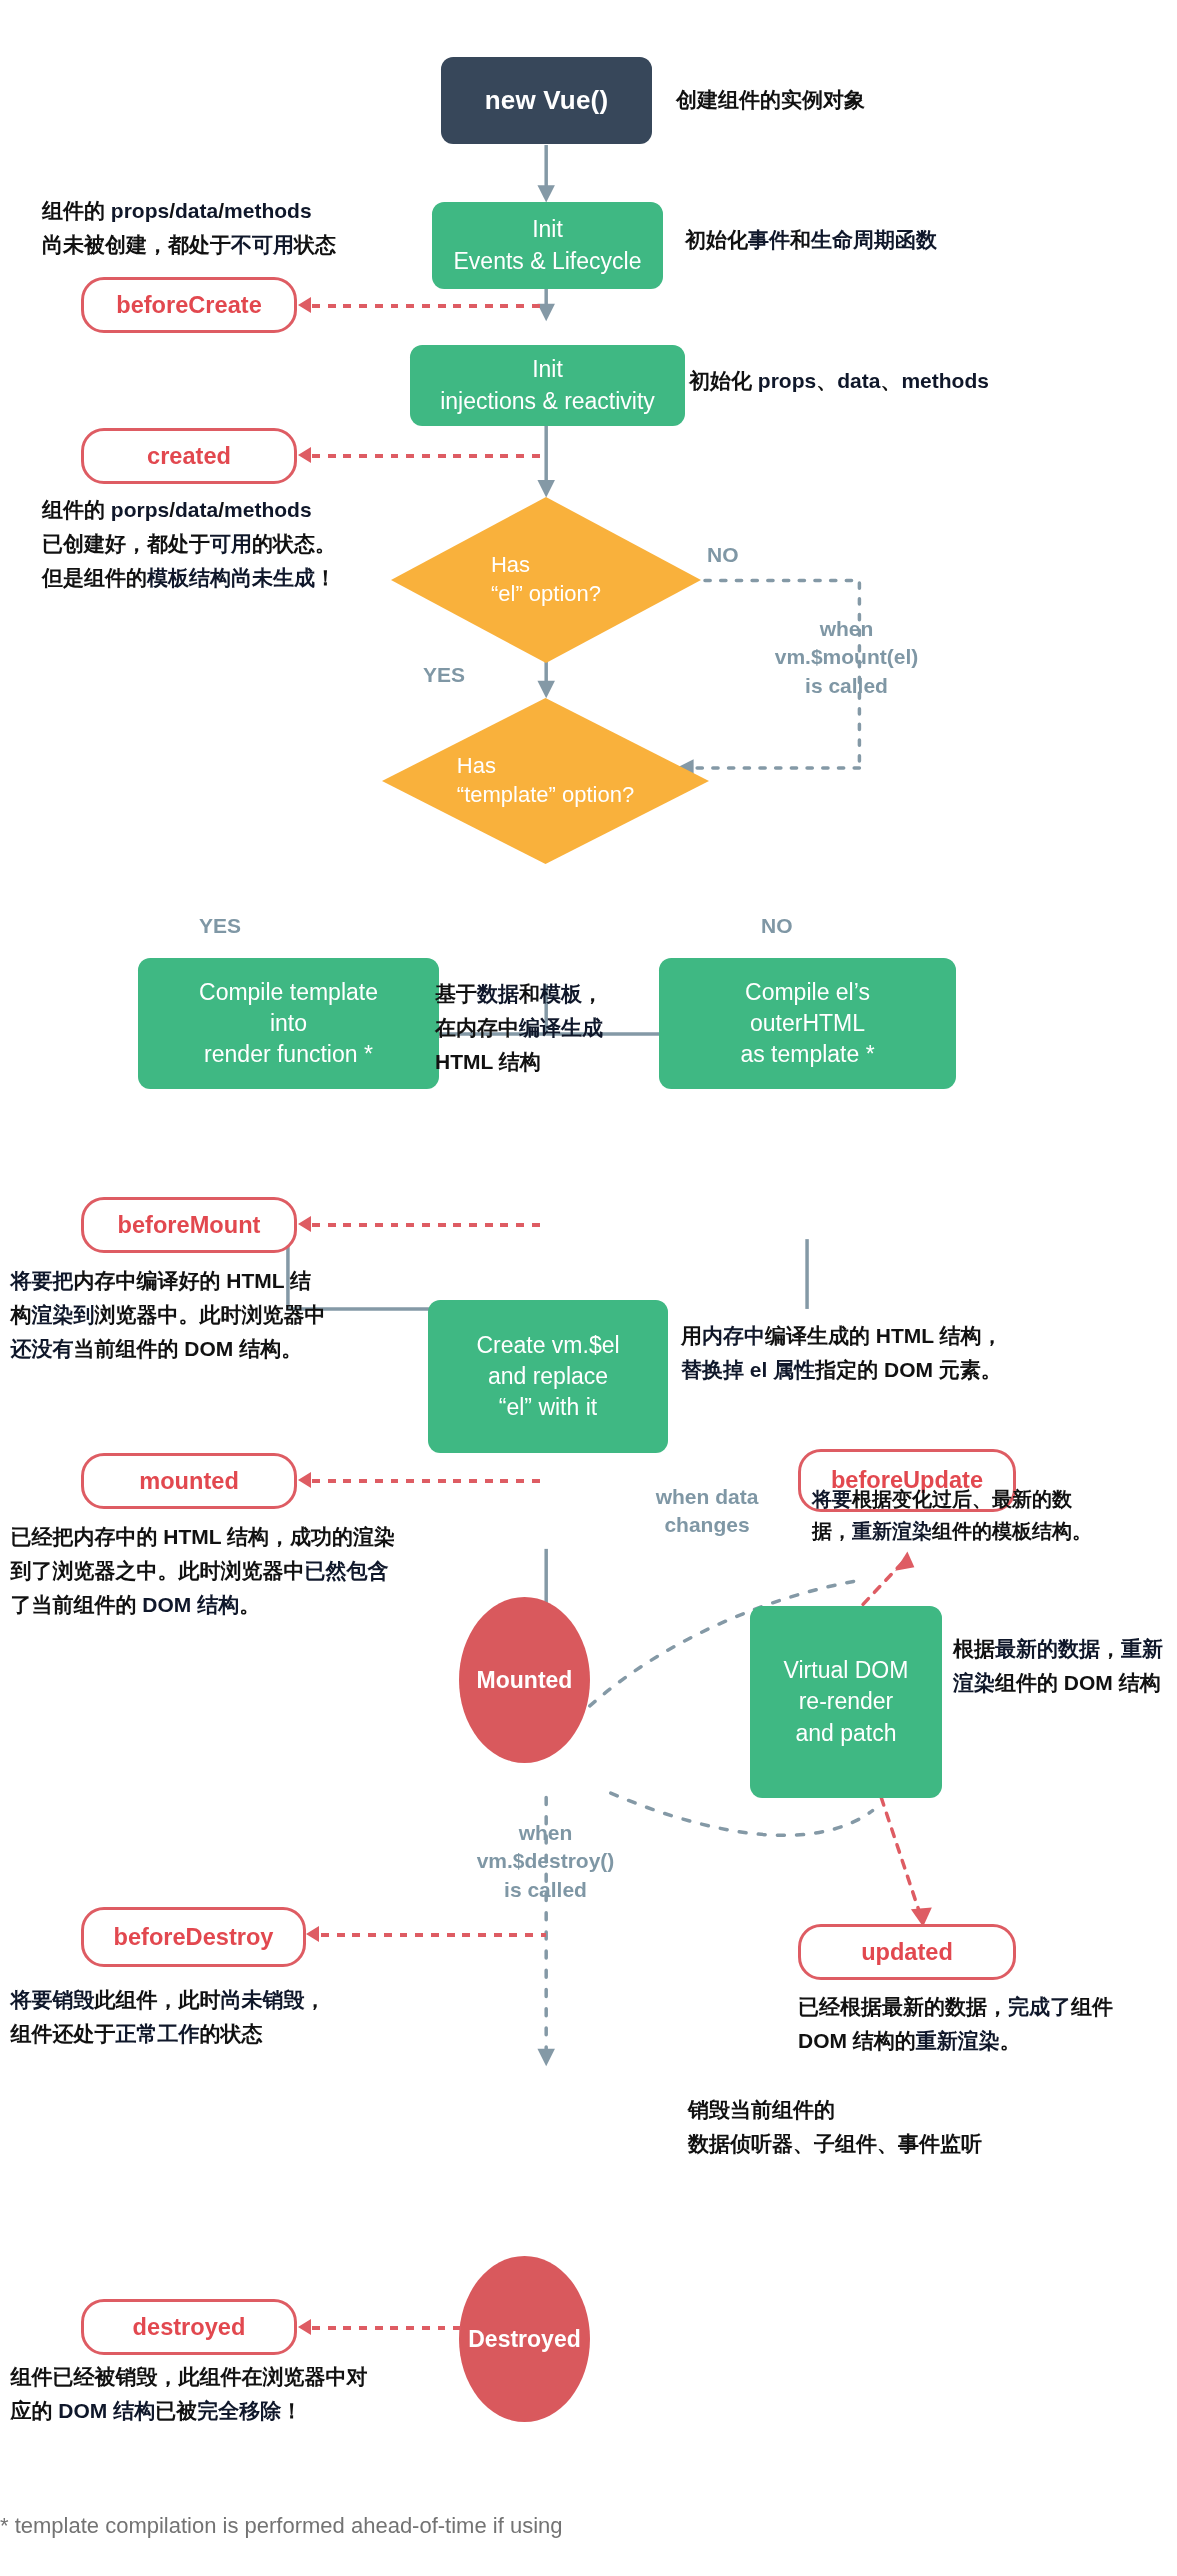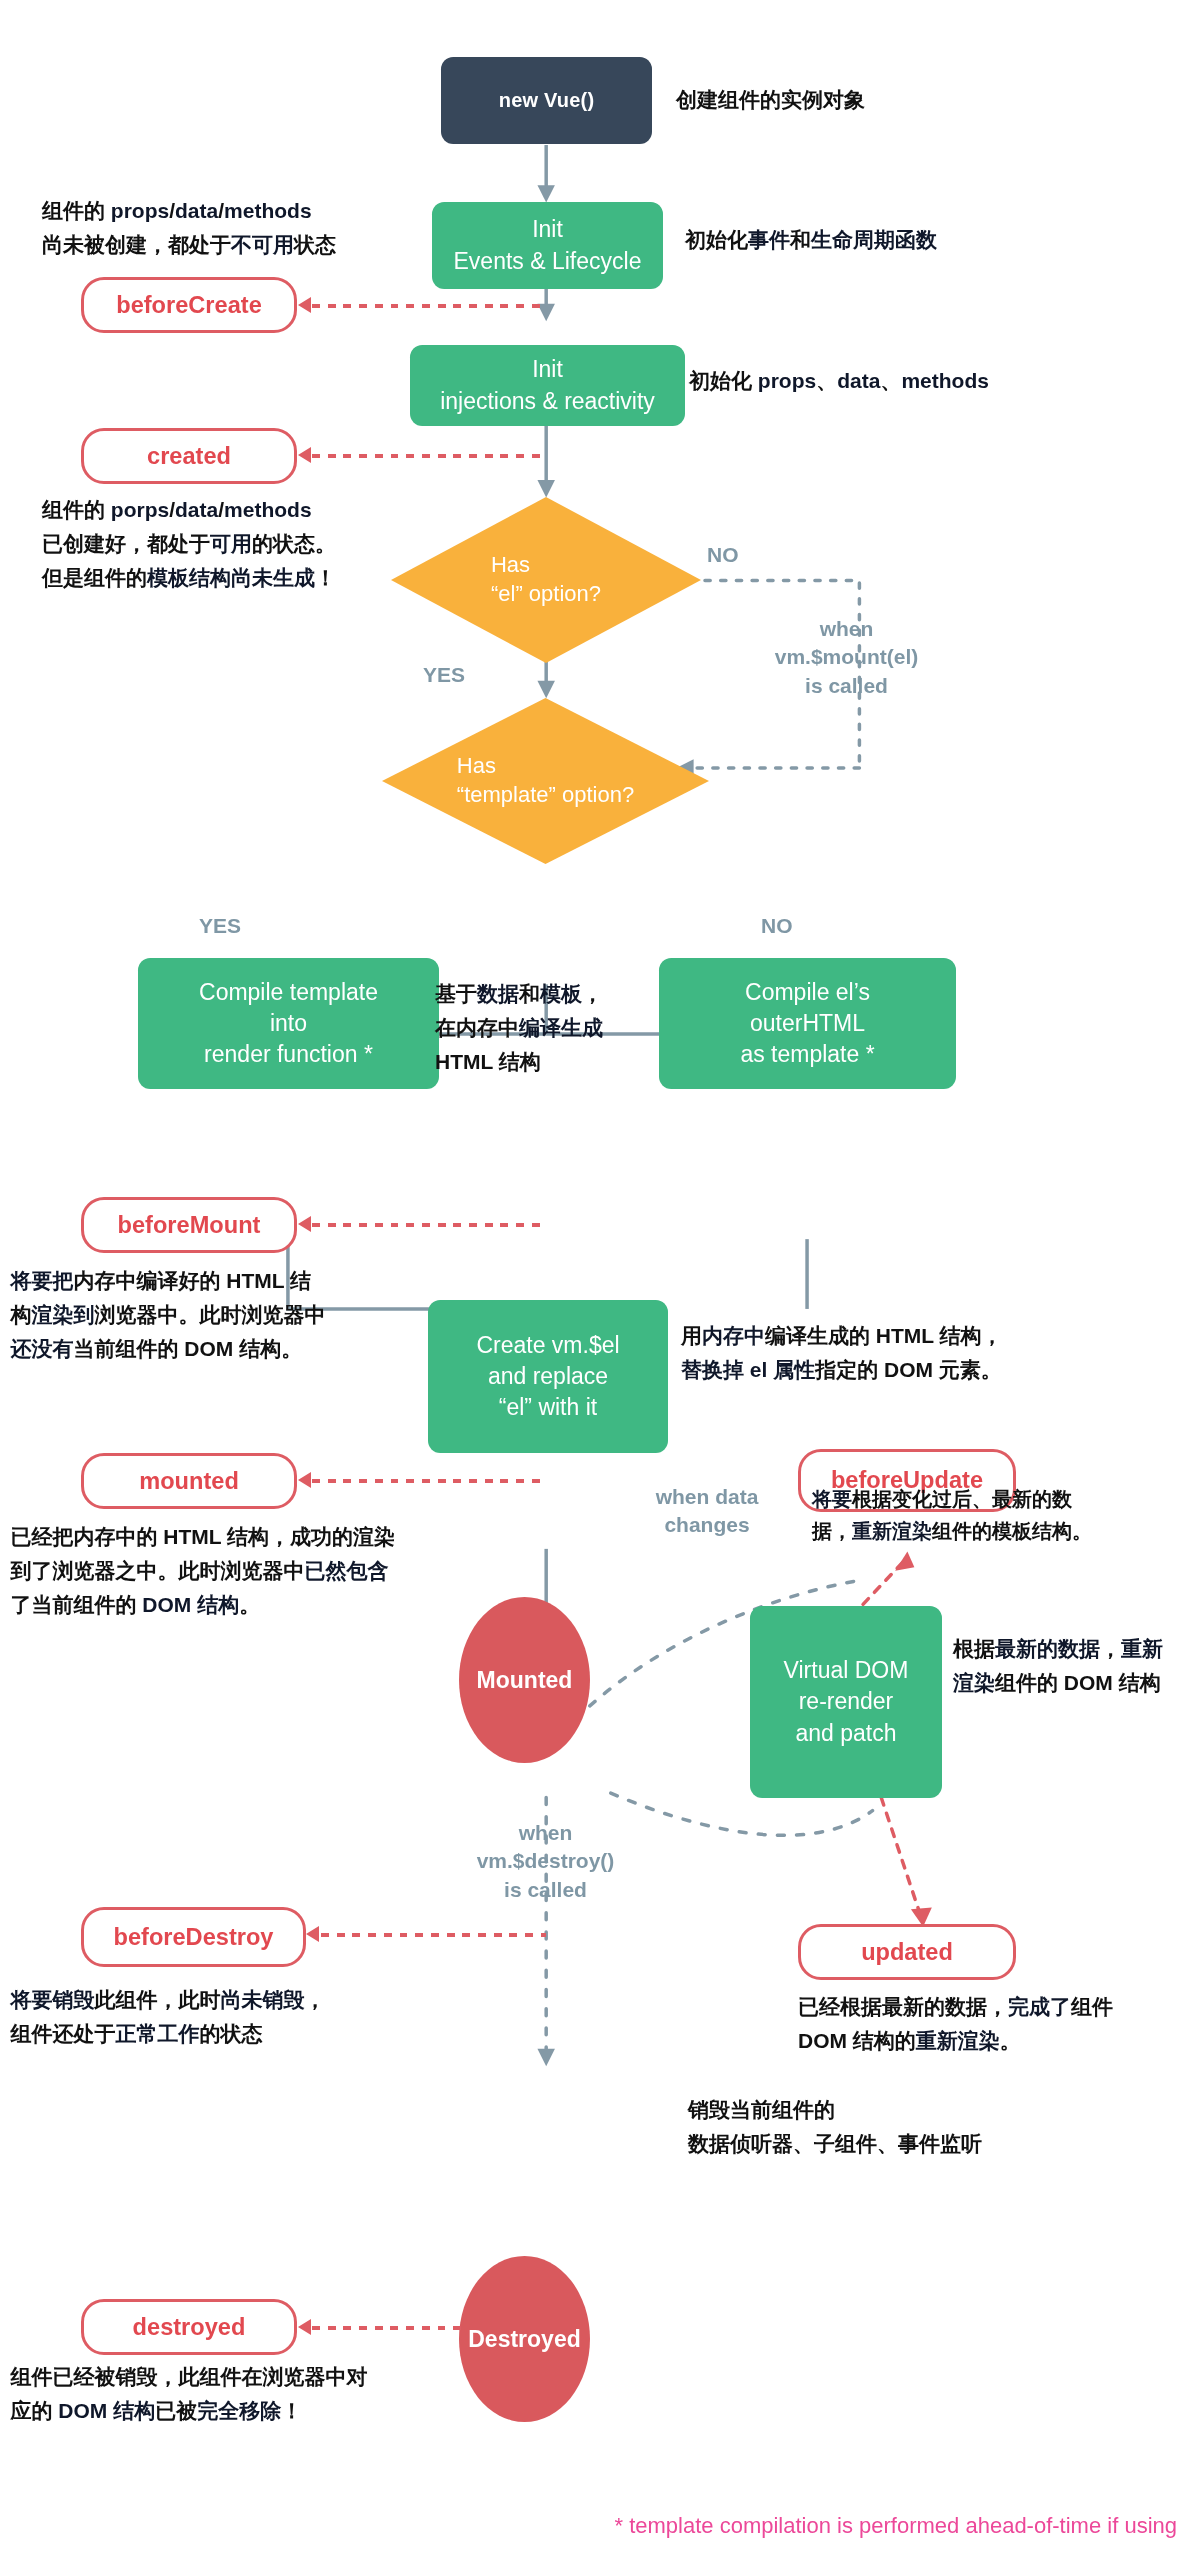--- a/index.html
+++ b/index.html
@@ -18,21 +18,21 @@
   
   .box {
     border-radius: 12.2px;
     display: flex; align-items: center; justify-content: center;
     text-align: center;
     color: #ffffff;
     line-height: 1.35;
     padding: 5.2px 8.7px;
     white-space: pre-line;
   }
-  .box-dark { background: #37475a; font-weight: bold; font-size: 20px; letter-spacing: 0.2px; }
+  .box-dark { background: #37475a; font-weight: bold; font-size: 26px; letter-spacing: 0.2px; }
   .box-green { background: #3fb883; font-size: 23px; }
 
   
   .diamond-wrap { position: absolute; }
   .diamond-shape {
     position: absolute; inset: 0;
     background: #f9b13c;
     clip-path: polygon(50% 0%, 100% 50%, 50% 100%, 0% 50%);
   }
   .diamond-label {
@@ -92,22 +92,22 @@
     position: absolute; width: 0; height: 0;
     border-top: 8.7px solid transparent;
     border-bottom: 8.7px solid transparent;
     border-right: 13px solid #de5c63;
   }
 
   
   .footer {
     position: absolute;
     width: 100%;
-    text-align: right;
-    color: #ec4899;
+    text-align: left;
+    color: #737373;
     font-size: 22px;
   }
   svg.overlay { position:absolute; left:0; top:0; width:1177px; height:2576px; pointer-events:none; }
 </style>
 </head>
 <body>
 
 <div id="stage">
 
   <svg class="overlay" viewBox="0 0 1349 2952">

